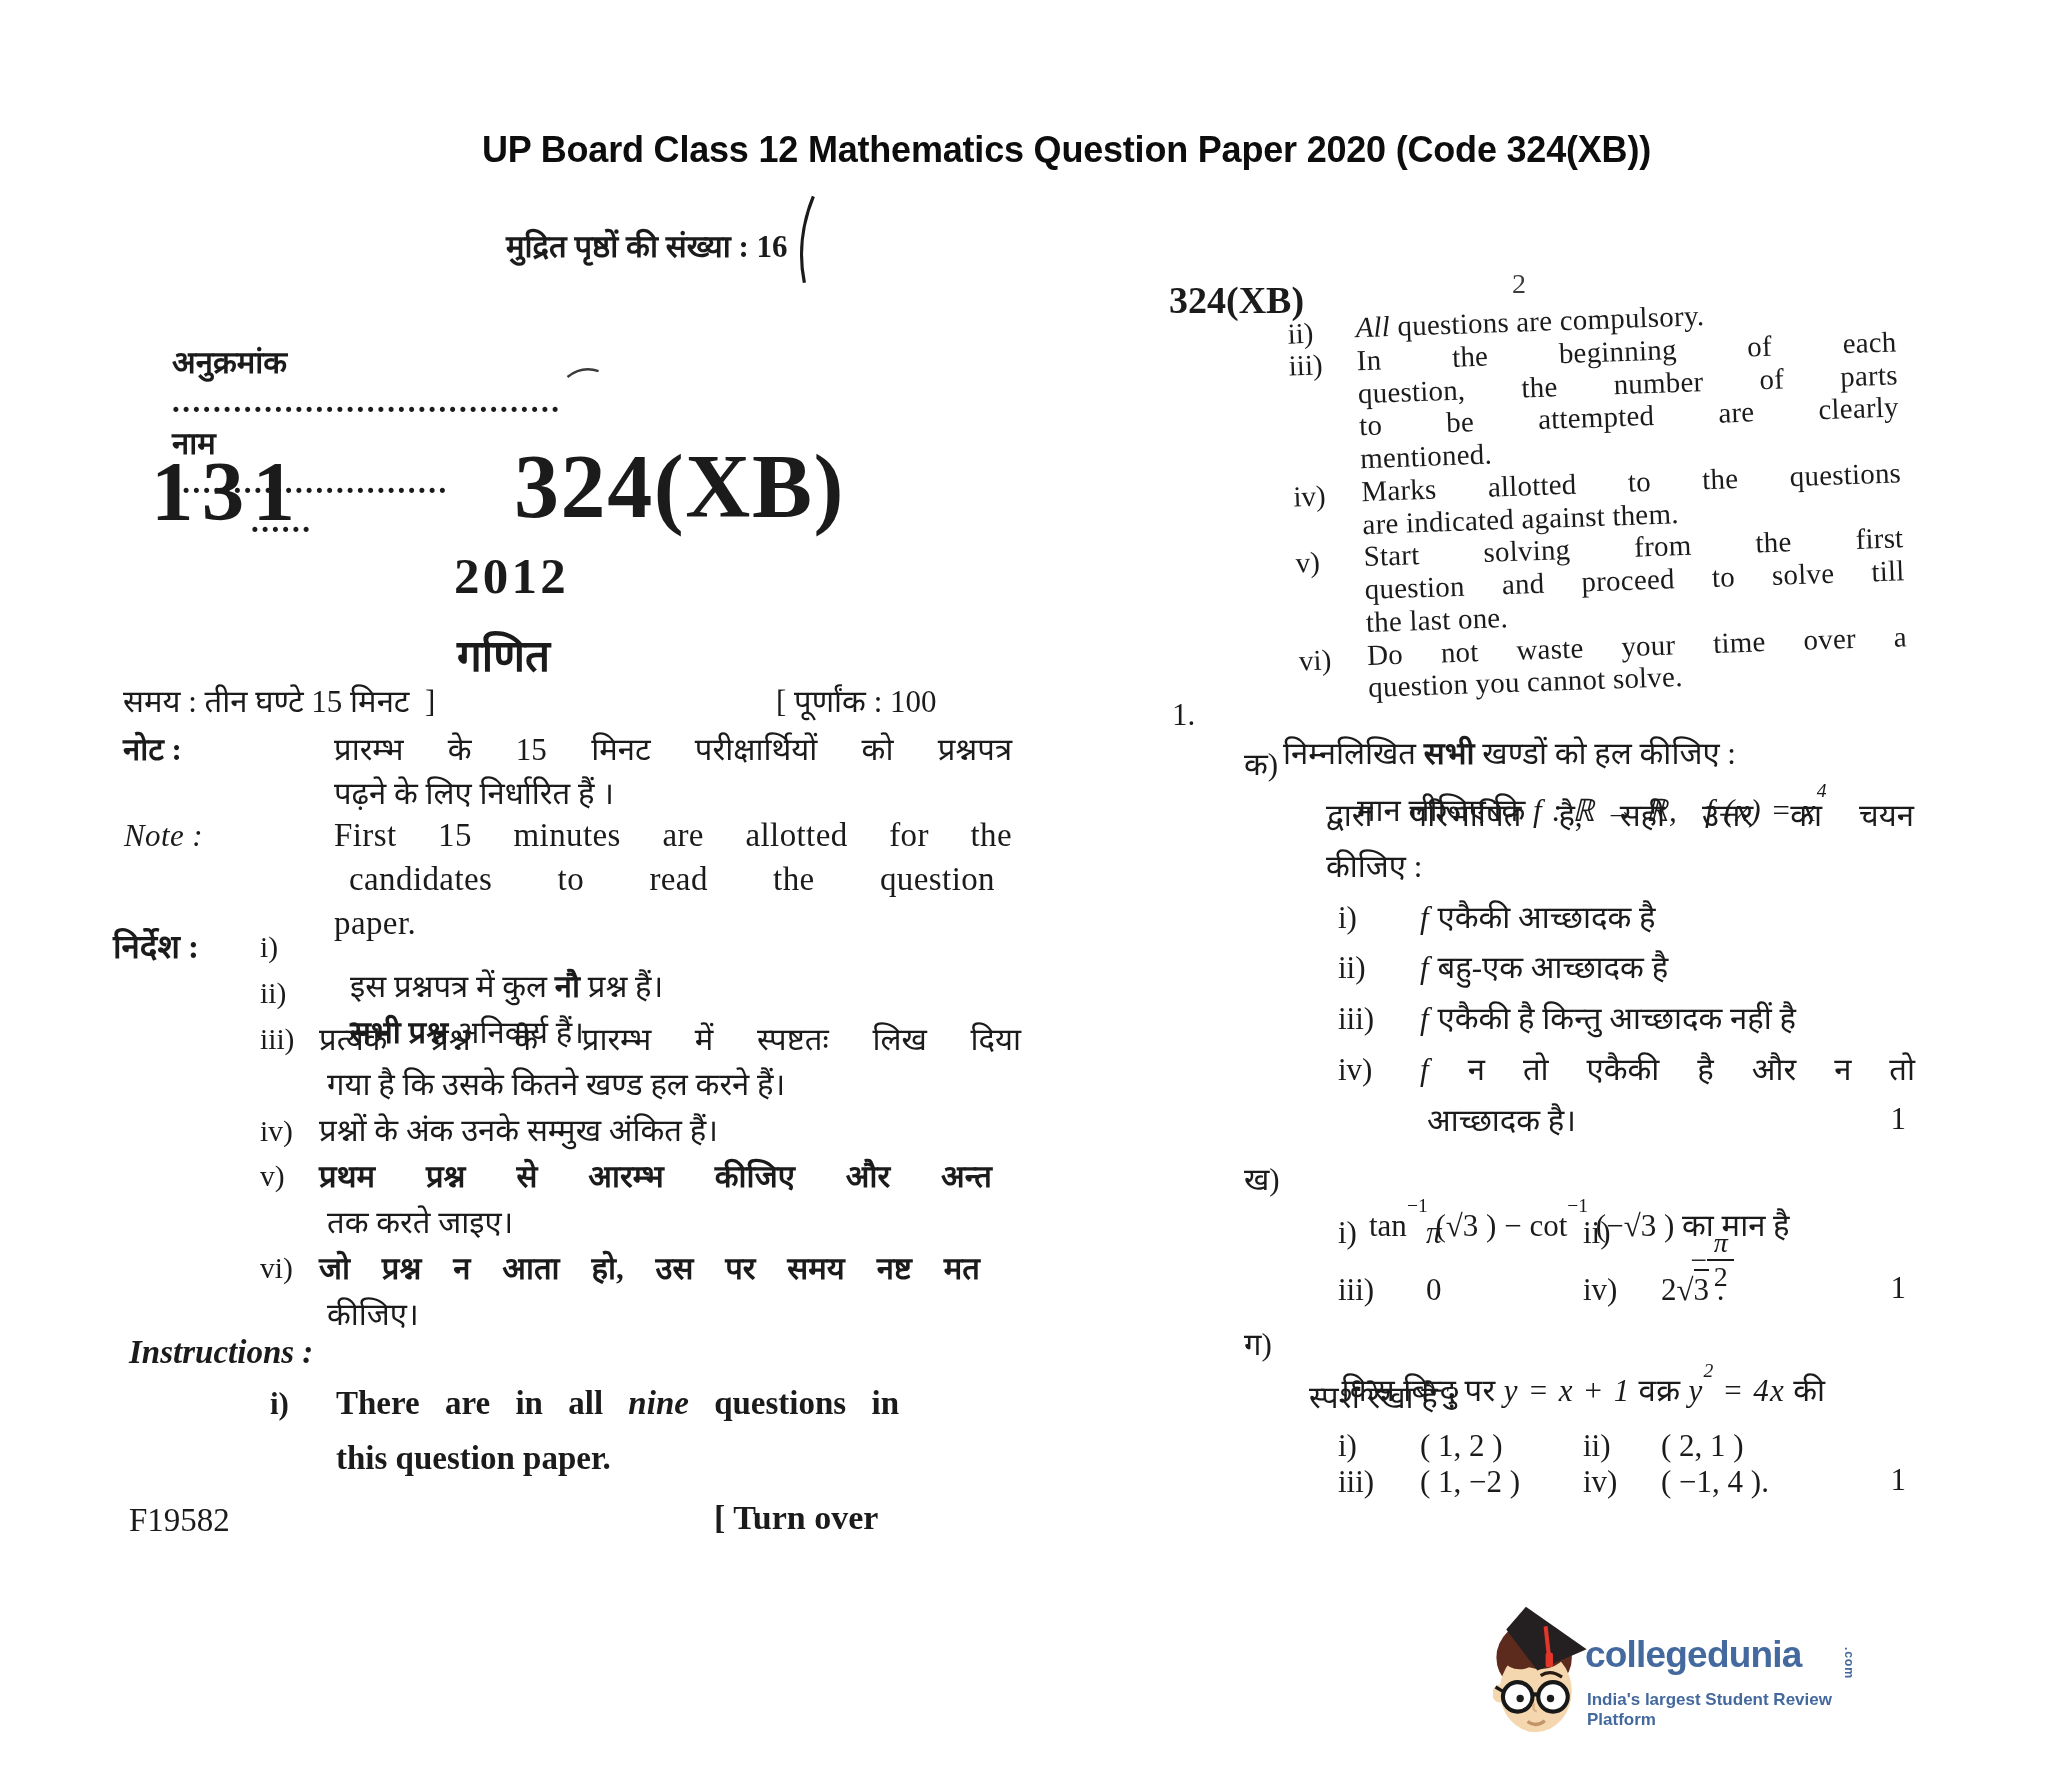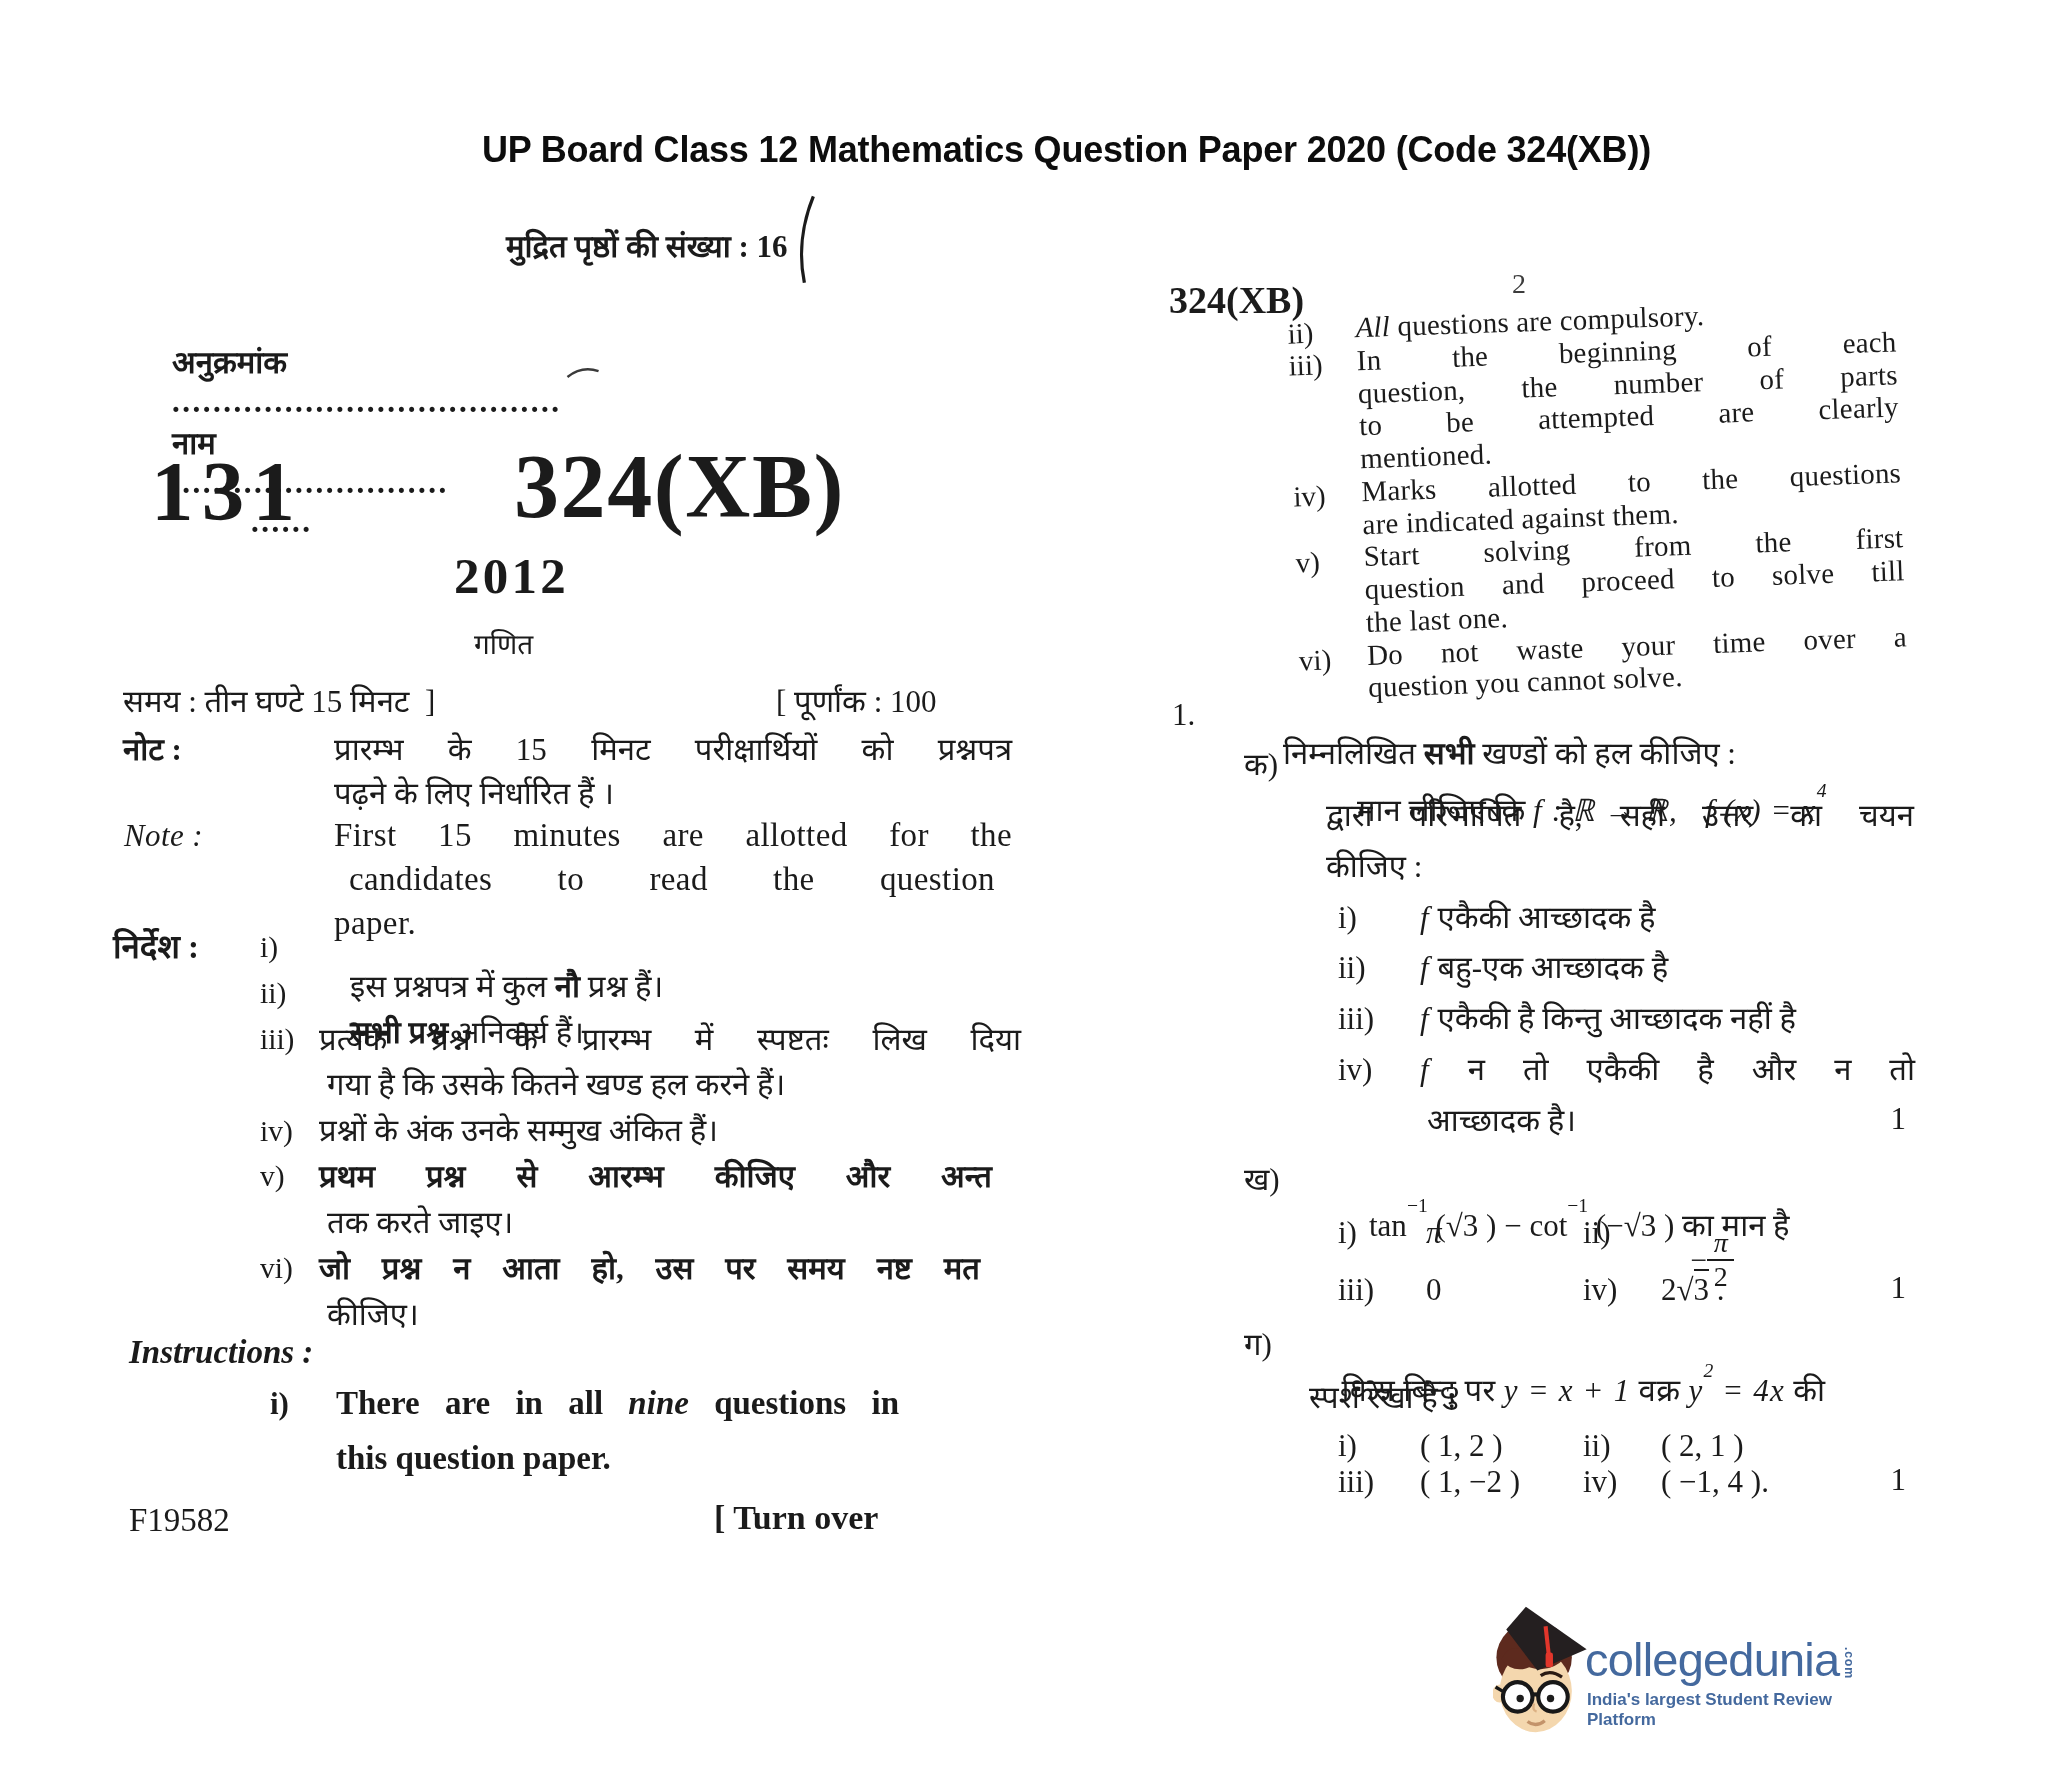--- a/index.html
+++ b/index.html
@@ -22,33 +22,33 @@
   .just{white-space:normal;text-align:justify;text-align-last:justify;}
   .b{font-weight:700;}
   .i{font-style:italic;}
   .title{
     font-family:"Liberation Sans",sans-serif;font-weight:700;font-size:36px;
     text-align:center;letter-spacing:-0.2px;color:#0d0d0d;
   }
   .bignum{font-weight:600;font-size:85px;letter-spacing:8.2px;}
   .bigcode{font-weight:800;font-size:90px;letter-spacing:1.6px;}
   .year{font-weight:700;font-size:51px;letter-spacing:3.3px;}
-  .subject{font-weight:400;font-size:28px;}
+  .subject{font-weight:700;font-size:44px;}
   .rot-en{position:absolute;left:1277px;top:311px;width:655px;height:426px;
           transform:rotate(-2deg);transform-origin:0 0;}
   .rot-en .num{position:absolute;left:9.8px;font-size:29px;}
   .rot-en .txt{position:absolute;left:78px;width:540px;font-size:29px;letter-spacing:0.2px;}
   sup.s{font-size:19.6px;position:relative;top:-13px;letter-spacing:0;}
   .math{font-style:italic;letter-spacing:1.2px;}
   .frac{display:inline-block;text-align:center;vertical-align:middle;}
   .frac .fn{display:block;border-bottom:2.5px solid var(--ink);padding:0 6.5px 1.6px;font-size:28px;line-height:29.5px;}
   .frac .fd{display:block;font-size:28px;line-height:31px;}
   .ovl{border-top:2.5px solid var(--ink);padding-top:0.8px;}
   .mark{width:65px;text-align:right;font-size:31px;}
-  .logo-brand{font-family:"Liberation Sans",sans-serif;font-weight:400;font-size:47px;
+  .logo-brand{font-family:"Liberation Sans",sans-serif;font-weight:700;font-size:37px;
               letter-spacing:-0.8px;color:var(--brand);line-height:1;}
   .logo-tag{font-family:"Liberation Sans",sans-serif;font-weight:700;font-size:17px;
             color:var(--brand);}
   .logo-dom{font-family:"Liberation Sans",sans-serif;font-weight:700;font-size:12.3px;
             color:var(--brand);writing-mode:vertical-rl;letter-spacing:0.8px;}
 </style>
 </head>
 <body>
 
 <div class="ln title" style="left:33px;top:129px;width:2067px;">UP Board Class 12 Mathematics Question Paper 2020 (Code 324(XB))</div>

